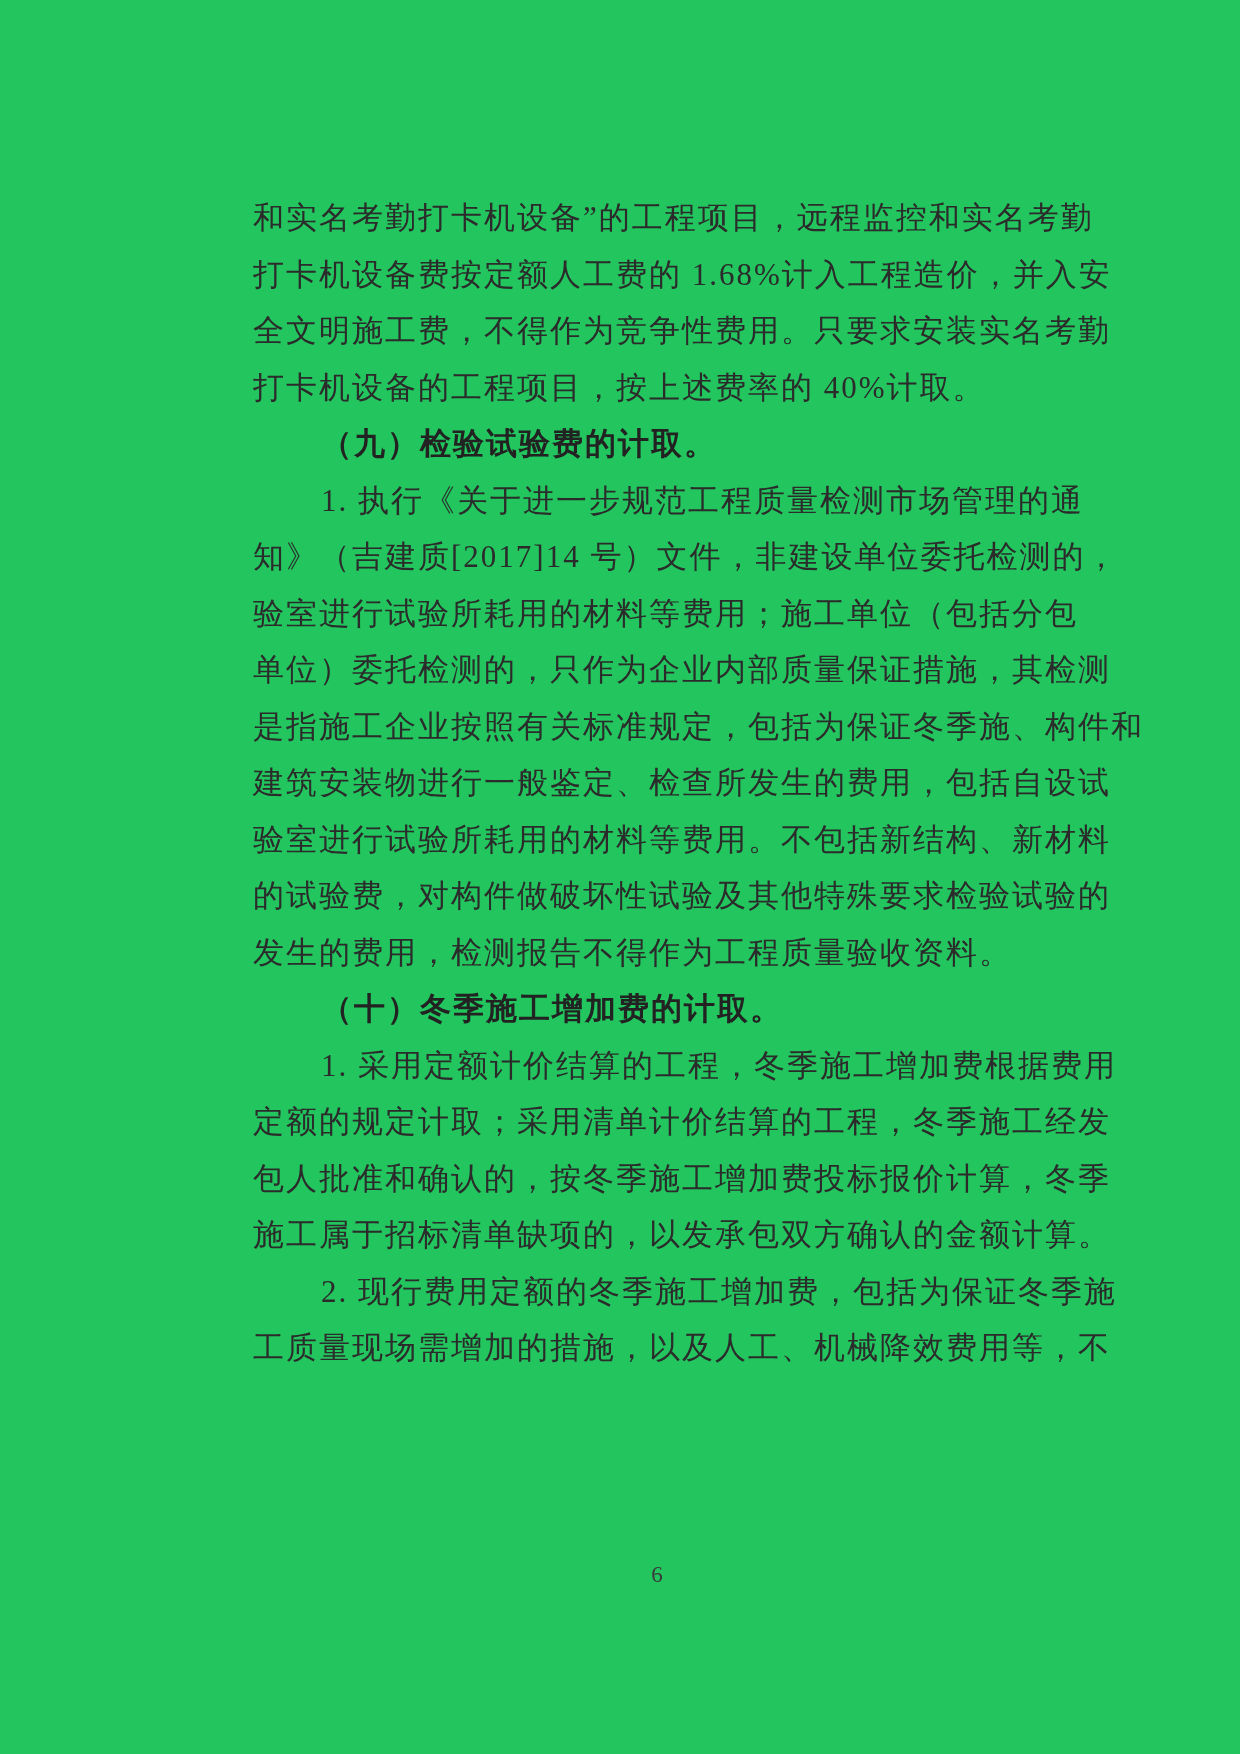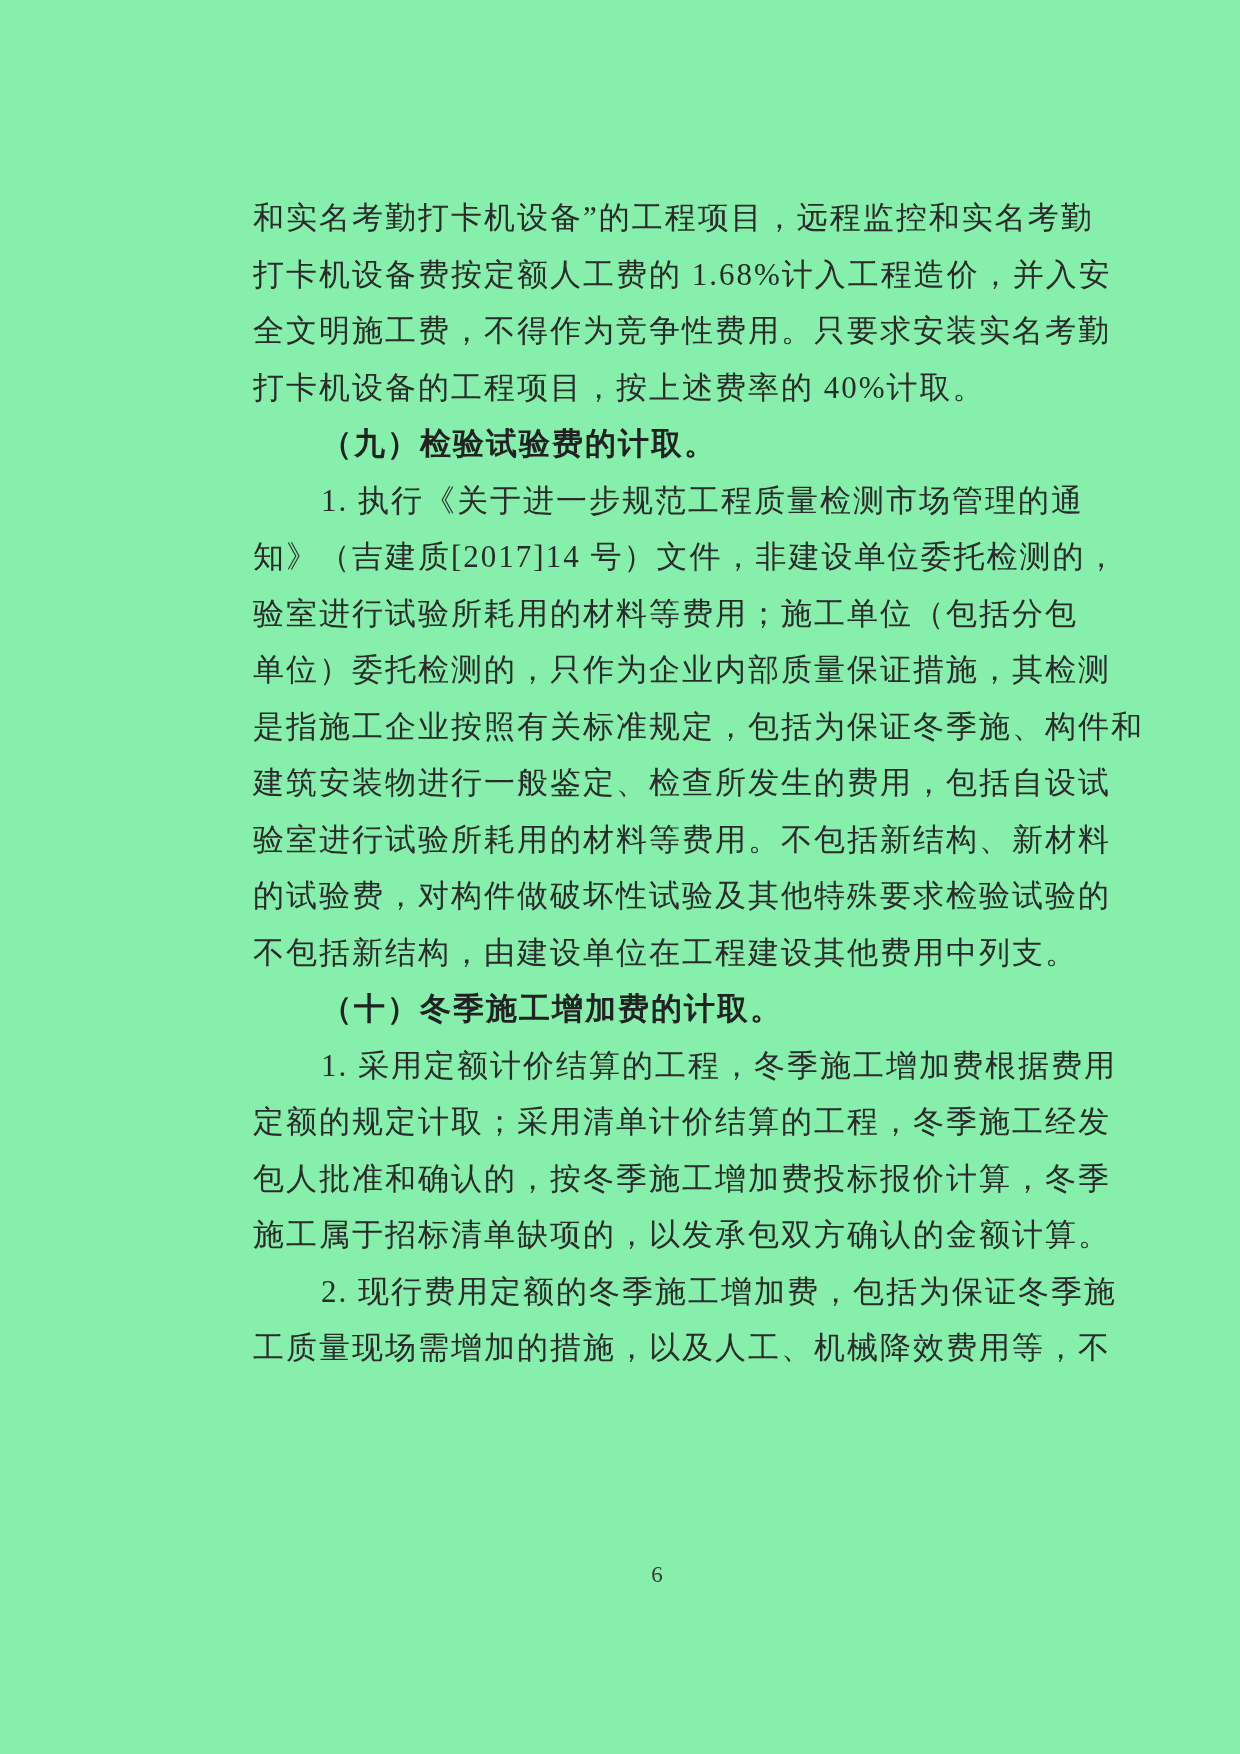--- a/index.html
+++ b/index.html
@@ -4,21 +4,21 @@
 <style>
   html, body {
     margin: 0;
     padding: 0;
     background: #ffffff;
   }
   .page {
     position: relative;
     width: 1240px;
     height: 1754px;
-    background: #86efac;
+    background: #22c55e;
     overflow: hidden;
     font-family: "Liberation Serif", "DejaVu Serif", serif;
   }
   .doc {
     position: absolute;
     left: 253px;
     top: 190px;
     width: 792px;
     color: #2b2b2b;
   }
@@ -60,21 +60,21 @@
     <div class="line">打卡机设备的工程项目，按上述费率的 40%计取。</div>
     <div class="line indent bold">（九）检验试验费的计取。</div>
     <div class="line indent">1. 执行《关于进一步规范工程质量检测市场管理的通</div>
     <div class="line">知》（吉建质[2017]14 号）文件，非建设单位委托检测的，</div>
     <div class="line">验室进行试验所耗用的材料等费用；施工单位（包括分包</div>
     <div class="line">单位）委托检测的，只作为企业内部质量保证措施，其检测</div>
     <div class="line">是指施工企业按照有关标准规定，包括为保证冬季施、构件和</div>
     <div class="line">建筑安装物进行一般鉴定、检查所发生的费用，包括自设试</div>
     <div class="line">验室进行试验所耗用的材料等费用。不包括新结构、新材料</div>
     <div class="line">的试验费，对构件做破坏性试验及其他特殊要求检验试验的</div>
-    <div class="line">不包括新结构，由建设单位在工程建设其他费用中列支。</div>
+    <div class="line">发生的费用，检测报告不得作为工程质量验收资料。</div>
     <div class="line indent bold">（十）冬季施工增加费的计取。</div>
     <div class="line indent">1. 采用定额计价结算的工程，冬季施工增加费根据费用</div>
     <div class="line">定额的规定计取；采用清单计价结算的工程，冬季施工经发</div>
     <div class="line">包人批准和确认的，按冬季施工增加费投标报价计算，冬季</div>
     <div class="line">施工属于招标清单缺项的，以发承包双方确认的金额计算。</div>
     <div class="line indent">2. 现行费用定额的冬季施工增加费，包括为保证冬季施</div>
     <div class="line">工质量现场需增加的措施，以及人工、机械降效费用等，不</div>
   </div>
   <div class="page-number">6</div>
 </div>

